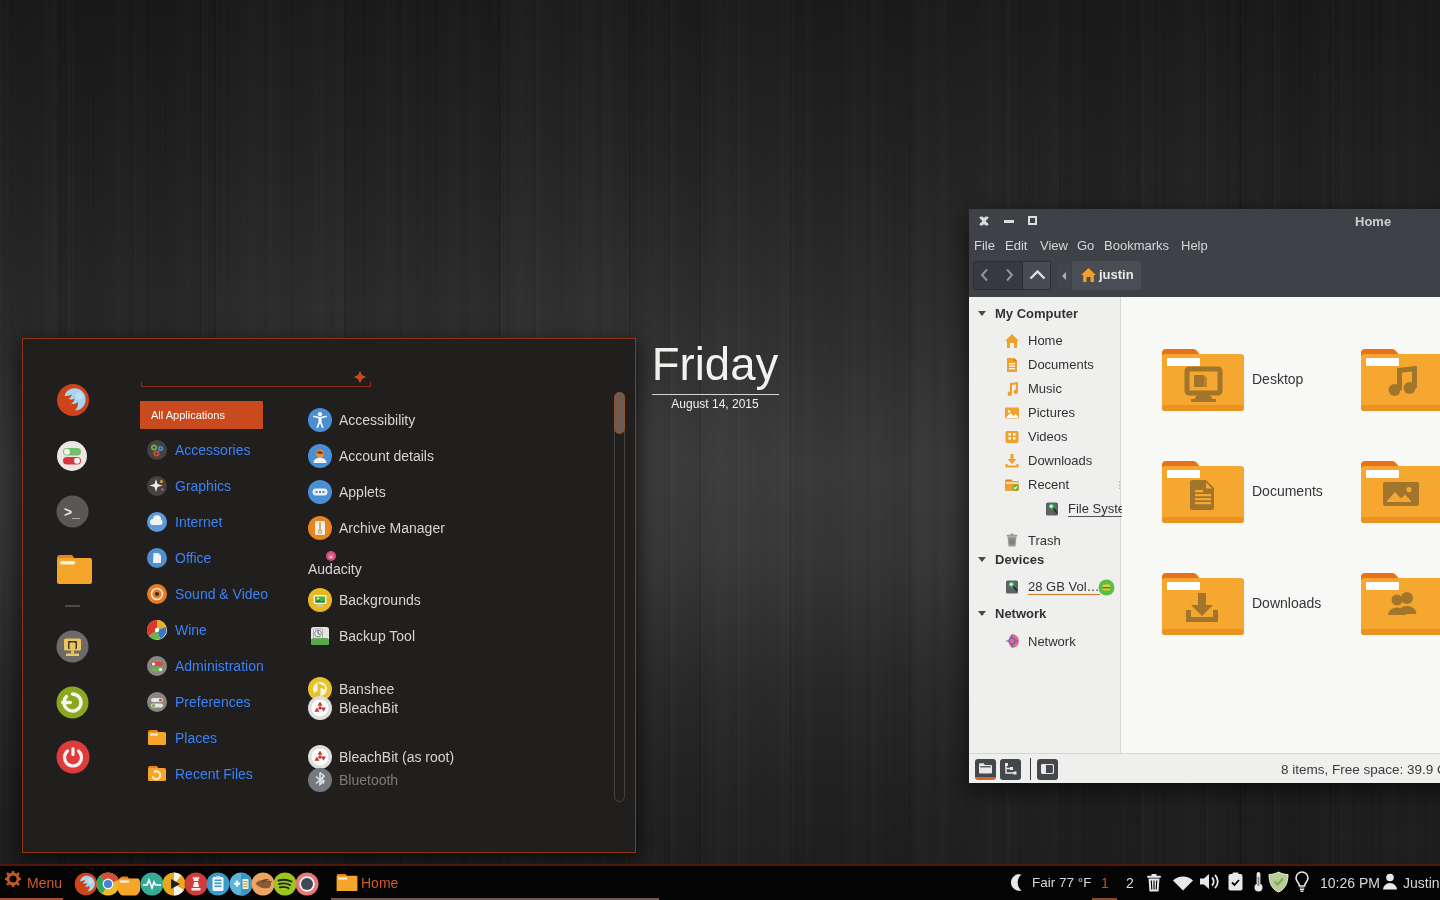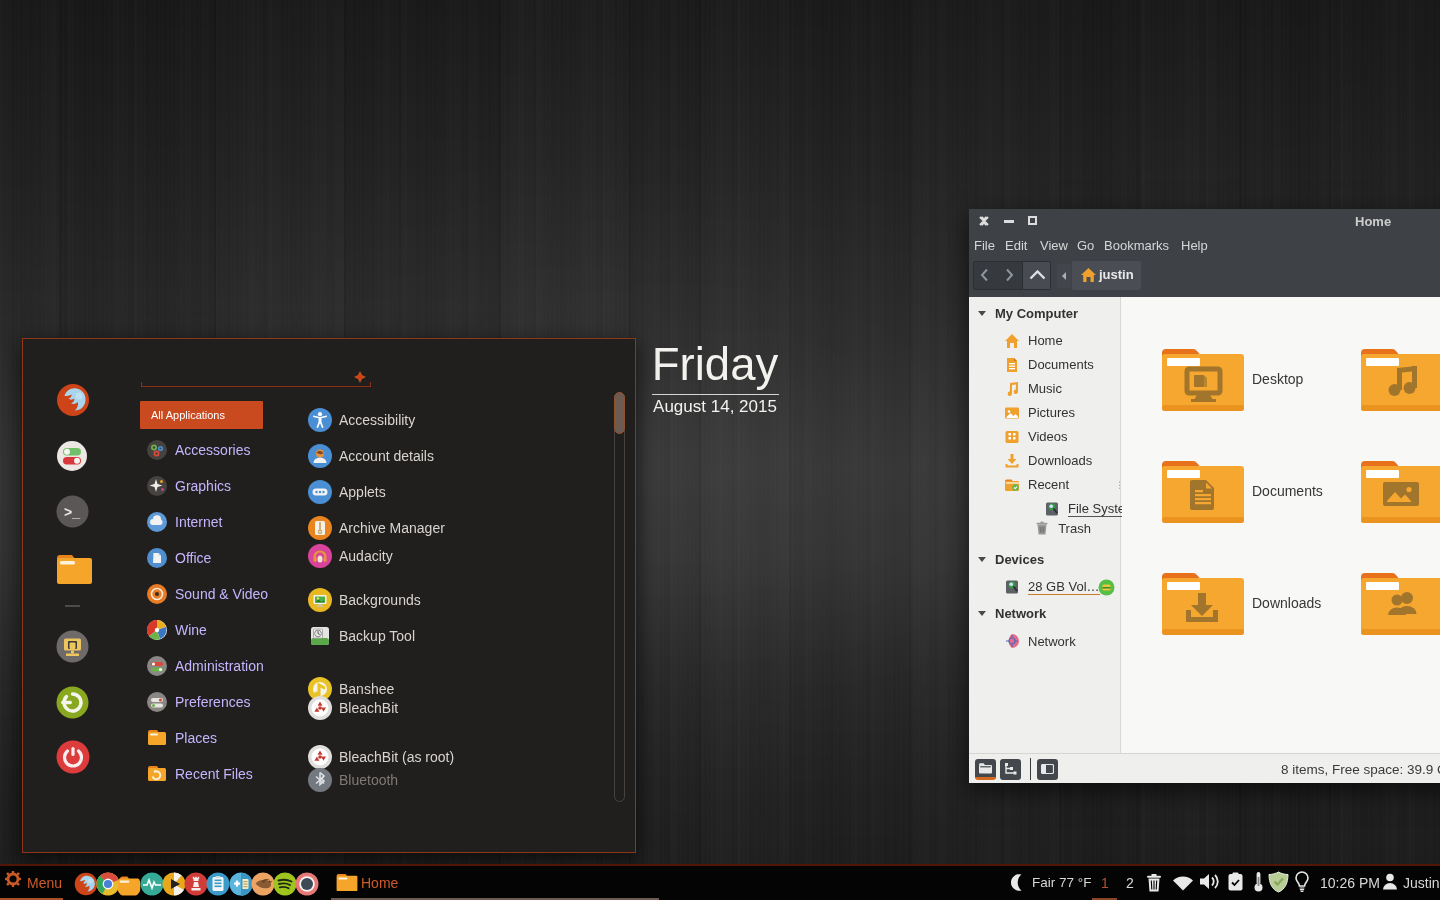--- a/index.html
+++ b/index.html
@@ -23,29 +23,29 @@
   #272727 1061px,#272727 1139px,#1d1d1d 1140px,
   #2a2a2a 1141px,#2a2a2a 1239px,#1d1d1d 1240px,
   #282828 1241px,#282828 1329px,#1d1d1d 1330px,
   #2a2a2a 1331px,#2a2a2a 1440px);
 }
 
 #menu{position:absolute;left:22px;top:338px;width:614px;height:515px;background:#211f1e;border:1px solid #8e3718;box-shadow:0 6px 22px rgba(0,0,0,0.65);}
 .favicon{position:absolute;left:33px;width:34px;height:34px;}
 .catrow{position:absolute;left:124px;height:24px;display:flex;align-items:center;}
 .catrow .ci{width:20px;height:20px;margin-right:8px;}
-.catrow .lbl{color:#c4b5fd;font-size:14px;white-space:nowrap;}
+.catrow .lbl{color:#3b82f6;font-size:14px;white-space:nowrap;}
 .approw{position:absolute;left:285px;height:26px;display:flex;align-items:center;}
 .approw .ci{width:24px;height:24px;margin-right:7px;}
 .approw .lbl{color:#d8d4d0;font-size:14px;white-space:nowrap;}
 
 #clock{position:absolute;left:575px;top:340px;width:280px;text-align:center;color:#f4f2ee;}
 #clock .day{font-size:45.5px;line-height:49px;letter-spacing:0px;}
 #clock hr{border:none;border-top:1px solid #d8d6d2;margin:5px 0 2px 0;width:127px;margin-left:auto;margin-right:auto;}
-#clock .date{font-size:17px;}
+#clock .date{font-size:12px;}
 
 #win{position:absolute;left:969px;top:209px;width:520px;height:574px;background:#f7f7f6;box-shadow:0 8px 24px rgba(0,0,0,0.6);}
 #titlebar{position:absolute;left:0;top:0;width:100%;height:25px;background:#3e4247;}
 #menubar{position:absolute;left:0;top:25px;width:100%;height:24px;background:#3e4247;color:#d6d6d6;font-size:13px;}
 #menubar span{position:absolute;top:4px;}
 #toolbar{position:absolute;left:0;top:49px;width:100%;height:39px;background:#3e4247;}
 #sidebar{position:absolute;left:0;top:88px;width:152px;height:456px;background:#efefee;border-right:1px solid #d8d8d6;font-size:13px;color:#323232;}
 #mainarea{position:absolute;left:153px;top:88px;width:367px;height:456px;background:#f8f8f7;}
 #statusbar{position:absolute;left:0;top:544px;width:100%;height:30px;background:#efefee;border-top:1px solid #d5d5d3;}
 .srow{position:absolute;left:0;width:152px;height:24px;display:flex;align-items:center;}
@@ -255,21 +255,21 @@
       </div>
   <div class="approw" style="top:176px;">
         <svg class="ci" viewBox="0 0 24 24">
           <circle cx="12" cy="12" r="12" fill="#e8851f"></circle>
           <rect x="7" y="5" width="10" height="14" rx="1.5" fill="#f6f0e8"></rect>
           <rect x="11.2" y="6" width="1.6" height="8" fill="#c8a060"></rect>
           <circle cx="12" cy="15.8" r="1.6" fill="none" stroke="#c8a060" stroke-width="1.2"></circle>
         </svg>
         <span class="lbl">Archive Manager</span>
       </div>
-  <div class="approw" style="top:204px;">
+  <div class="approw" style="top:212px;flex-direction:column;">
         <svg class="ci" viewBox="0 0 24 24">
           <circle cx="12" cy="12" r="12" fill="#d8449a"></circle>
           <path d="M6.5 13 a 5.5 5.5 0 0 1 11 0" fill="none" stroke="#e8953a" stroke-width="2.2"></path>
           <rect x="5.5" y="12.5" width="3" height="5.5" rx="1.5" fill="#e8953a"></rect>
           <rect x="15.5" y="12.5" width="3" height="5.5" rx="1.5" fill="#e8953a"></rect>
           <ellipse cx="12" cy="15" rx="2.5" ry="3.5" fill="#f2e2d2"></ellipse>
         </svg>
         <span class="lbl">Audacity</span>
       </div>
   <div class="approw" style="top:248px;">
@@ -411,21 +411,21 @@
           </svg>Recent</div>
     <div class="srow" style="top:199.5px;margin-left:40px;">
           <svg class="si" viewBox="0 0 16 16">
             <rect x="2" y="1.5" width="12" height="13" rx="1.5" fill="#5d6166"></rect>
             <circle cx="8" cy="6" r="3.4" fill="#3a9a4a"></circle>
             <circle cx="7.2" cy="5.2" r="1.8" fill="#cfe8f8"></circle>
             <path d="M9.5 7.5 l3.5 4.5" stroke="#2a2d30" stroke-width="1.8"></path>
           </svg>
           <span style="border-bottom:1px solid #555;">File System</span>
         </div>
-    <div class="srow" style="top:219px;justify-content:center;"><svg class="si" viewBox="0 0 16 16">
+    <div class="srow" style="top:231px;"><svg class="si" viewBox="0 0 16 16">
             <path d="M3.5 4.5 h9 l-1 10 h-7 z" fill="#9a9a98"></path>
             <rect x="2.5" y="2.8" width="11" height="1.6" rx="0.8" fill="#9a9a98"></rect>
             <rect x="6.5" y="1.6" width="3" height="1.4" fill="#9a9a98"></rect>
             <path d="M6 6.5 l0.4 6 M8 6.5 l0 6 M10 6.5 l-0.4 6" stroke="#6e6e6c" stroke-width="1"></path>
           </svg>Trash</div>
     <div class="shead" style="top:250px;"><span class="tri"></span>Devices</div>
     <div class="srow" style="top:277.5px;">
           <svg class="si" viewBox="0 0 16 16">
             <rect x="2" y="1.5" width="12" height="13" rx="1.5" fill="#5d6166"></rect>
             <circle cx="8" cy="6" r="3.4" fill="#3a9a4a"></circle>

